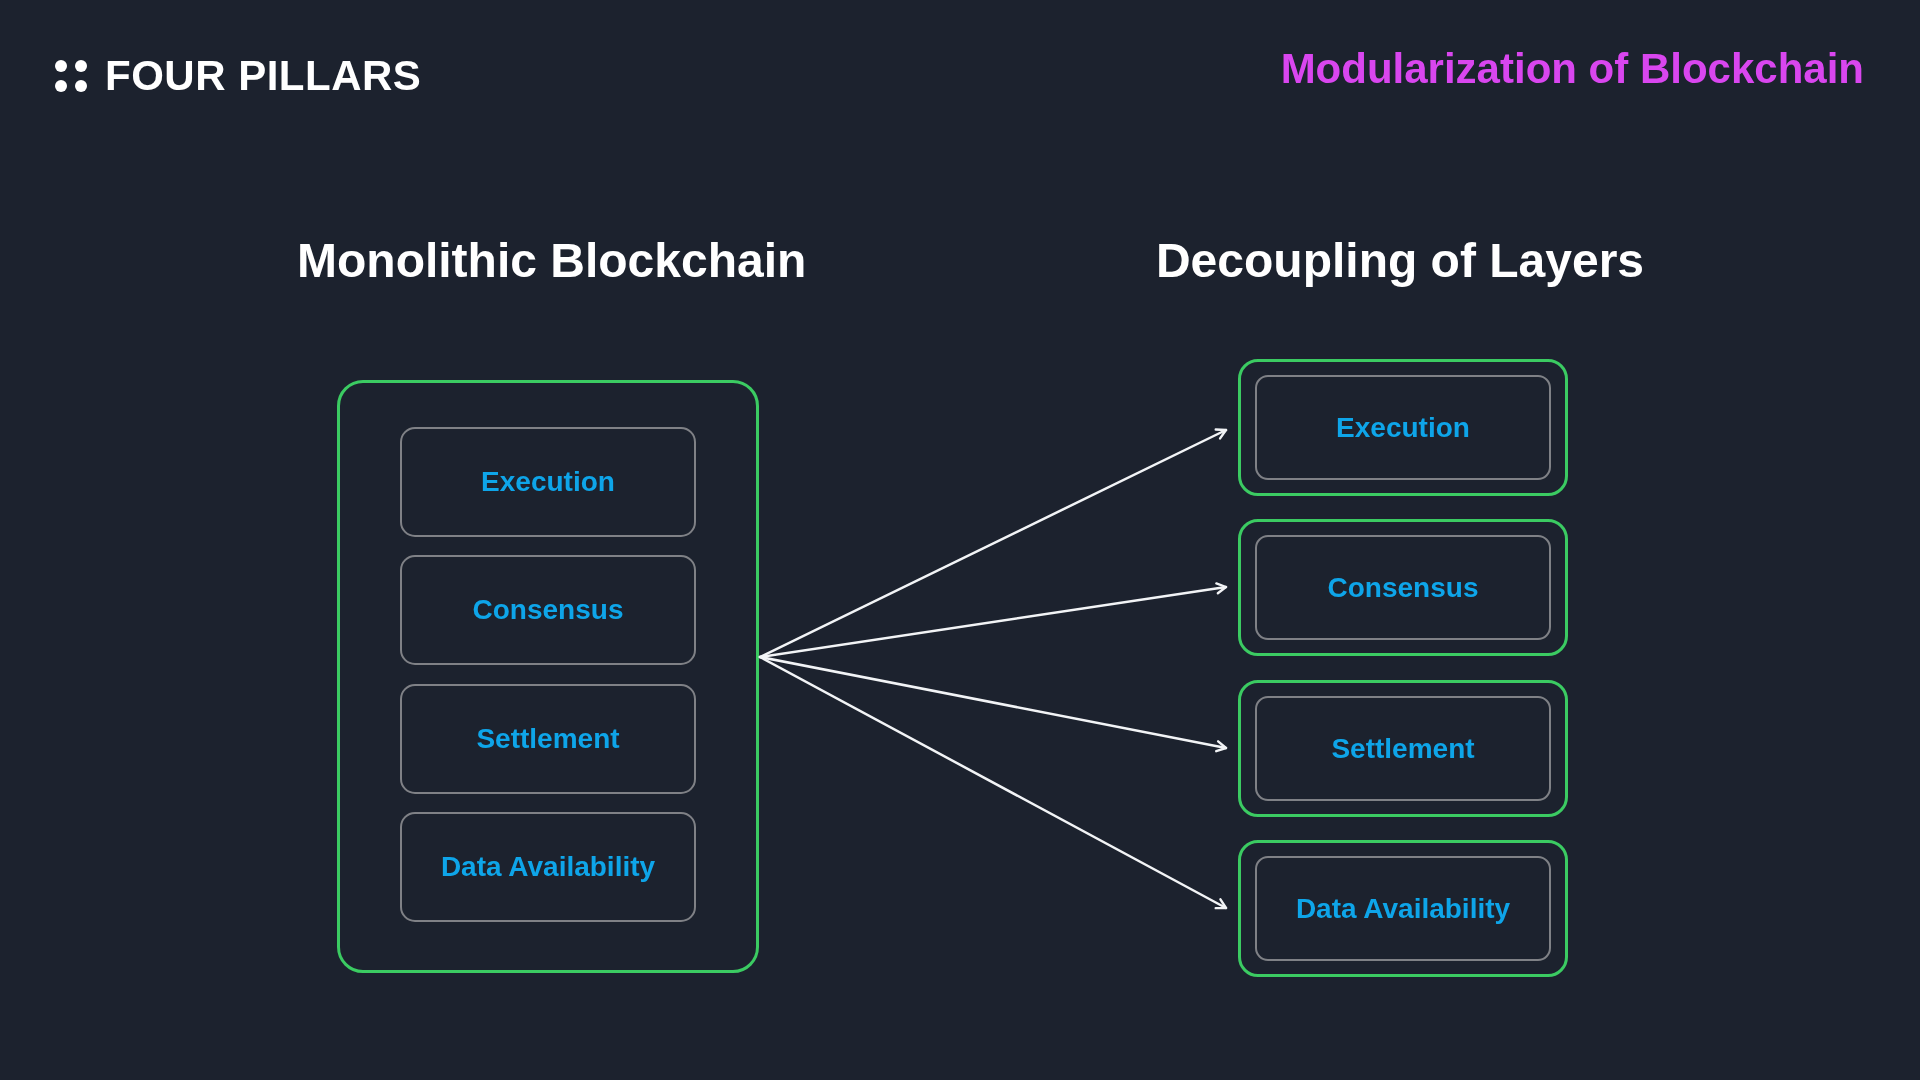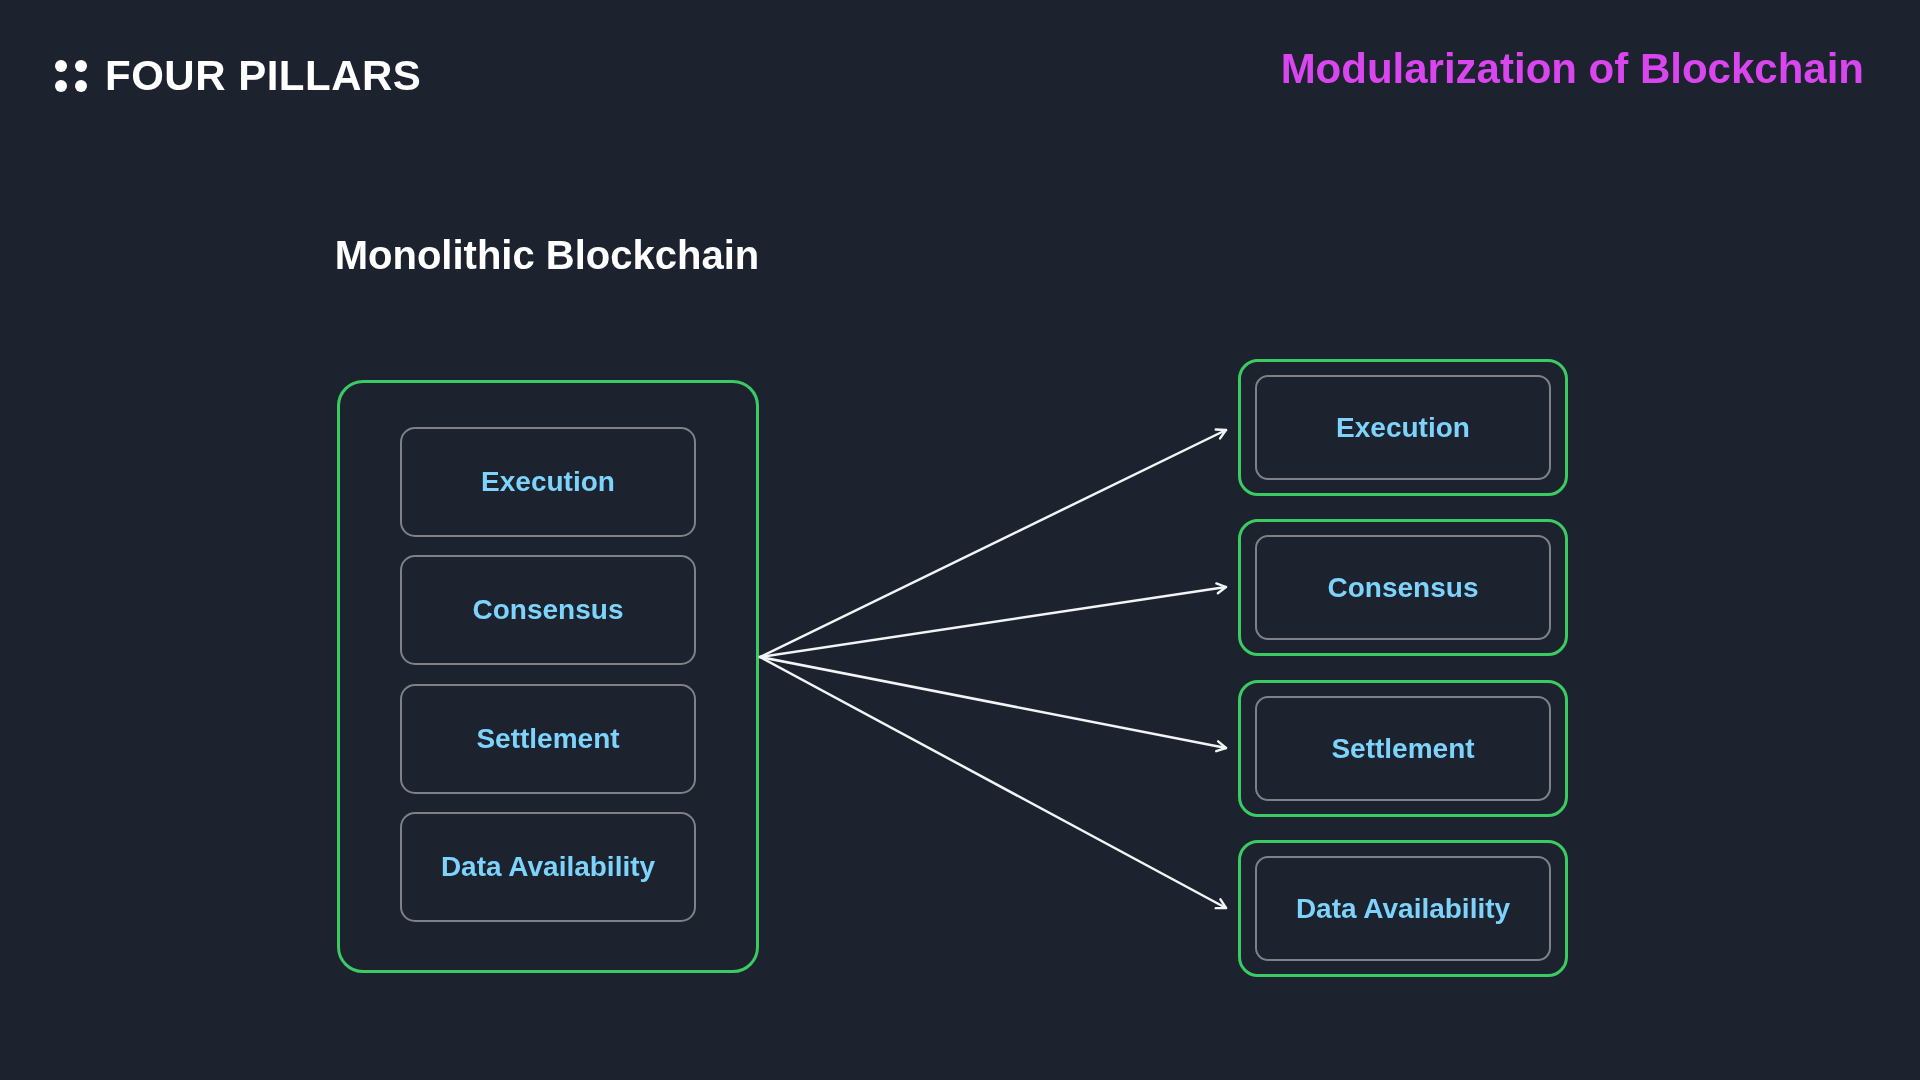--- a/index.html
+++ b/index.html
@@ -15,40 +15,40 @@
   .logo-dots span { width:12px; height:12px; border-radius:50%; background:#ffffff; display:block; }
   .brand-text { font-size:42px; font-weight:700; color:#ffffff; letter-spacing:0.5px; white-space:nowrap; }
   .slide-title {
     position:absolute; right:56px; top:45px;
     font-size:42px; font-weight:700; color:#d946ef; white-space:nowrap;
   }
 
   
   .section-heading {
     position:absolute; top:233px; width:500px;
-    font-size:40px; font-weight:700; color:#ffffff;
+    font-size:48px; font-weight:700; color:#ffffff;
     text-align:center; white-space:nowrap;
   }
   .heading-left  { left:297px; }
   .heading-right { left:1150px; }
 
   
   .mono-container {
     position:absolute; left:337px; top:380px; width:422px; height:593px;
     box-sizing:border-box;
     border:3px solid #3bcb62; border-radius:26px;
     display:flex; flex-direction:column; justify-content:space-between;
     padding:44px 60px 48px 60px;
   }
   .layer-box {
     box-sizing:border-box;
     height:110px;
     border:2.5px solid #7f8186; border-radius:15px;
     display:flex; align-items:center; justify-content:center;
-    font-size:28px; font-weight:700; color:#7dd3fc;
+    font-size:28px; font-weight:700; color:#0ea5e9;
     background:transparent; white-space:nowrap;
   }
 
   
   .modular-box {
     position:absolute; left:1238px; width:330px; height:137px;
     box-sizing:border-box;
     border:3px solid #3bcb62; border-radius:20px;
     padding:13px 14px;
   }
@@ -71,20 +71,21 @@
       <span></span>
       <span></span>
       <span></span>
       <span></span>
     </div>
     <div class="brand-text">FOUR PILLARS</div>
   </div>
   <div class="slide-title">Modularization of Blockchain</div>
 
   <div class="section-heading heading-left">Monolithic Blockchain</div>
+  <div class="section-heading heading-right">Decoupling of Layers</div>
 
   <div class="mono-container">
     <div class="layer-box">
       <span>Execution</span>
     </div>
     <div class="layer-box">
       <span>Consensus</span>
     </div>
     <div class="layer-box">
       <span>Settlement</span>

